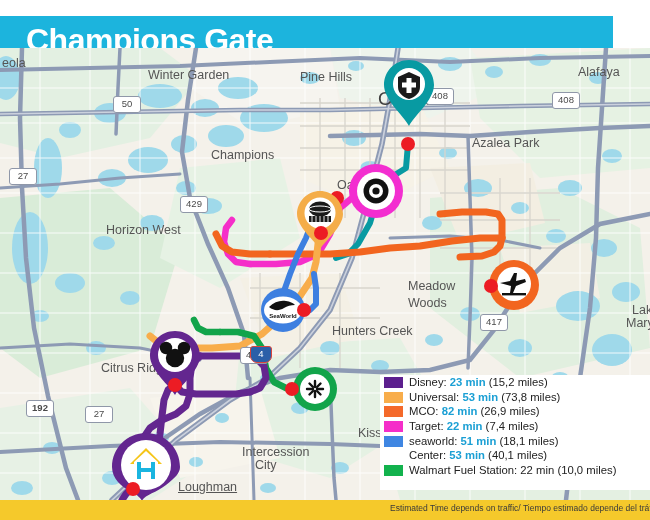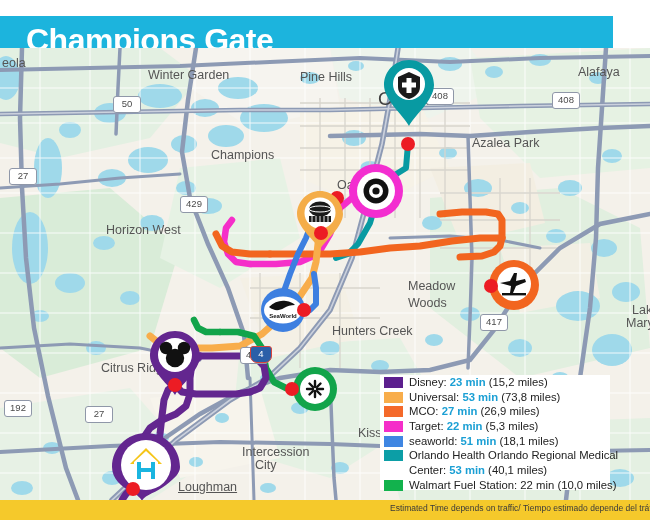--- a/index.html
+++ b/index.html
@@ -57,21 +57,21 @@
 
   
   .pin{position:absolute;}
   .dot{
     position:absolute;width:14px;height:14px;border-radius:50%;
     background:#ec1c24;
   }
 
   
   #legend{
-    position:absolute;left:380px;top:375px;width:230px;height:115px;
+    position:absolute;left:380px;top:375px;width:270px;height:115px;
     background:#ffffff;
   }
   .legend-row{
     display:flex;align-items:flex-start;
     margin:0 0 0.5px 0;height:14.2px;
   }
   .swatch{
     width:19px;height:11px;flex:0 0 19px;margin:2px 6px 0 4px;
   }
   .swatch.blank{background:transparent;}
@@ -289,21 +289,21 @@
 
     <div class="shield us" style="left:113px;top:48px;">50</div>
     <div class="shield us" style="left:426px;top:40px;">408</div>
     <div class="shield us" style="left:9px;top:120px;">27</div>
     <div class="shield us" style="left:180px;top:129px;margin-top:19px;">429</div>
     <div class="shield us" style="left:552px;top:44px;">408</div>
     <div class="shield us" style="left:480px;top:266px;">417</div>
     <div class="shield us" style="left:240px;top:299px;">417</div>
     <div class="shield i" style="left:250px;top:298px;">4</div>
     <div class="shield us" style="left:85px;top:358px;">27</div>
-    <div class="shield us" style="left:4px;top:352px;">192</div>
+    <div class="shield us" style="left:26px;top:352px;font-weight:bold;">192</div>
 
     <div class="pin" style="left:382px;top:10px;width:54px;height:70px;">
       <svg width="54" height="70" viewBox="0 0 54 70">
         <path d="M27,2 C13,2 2,13 2,27 C2,42 22,58 27,68 C32,58 52,42 52,27 C52,13 41,2 27,2 Z" fill="#089aa2"></path>
         <circle cx="27" cy="26" r="16" fill="#ffffff"></circle>
         <path d="M27,14 L38,19 L38,29 C38,35 33,39 27,41 C21,39 16,35 16,29 L16,19 Z" fill="#1a1a1a"></path>
         <rect x="24.5" y="20" width="5" height="15" fill="#ffffff"></rect>
         <rect x="20" y="24.5" width="14" height="5" fill="#ffffff"></rect>
       </svg>
     </div>
@@ -402,37 +402,33 @@
       <div class="legend-text"><span>Disney: </span><span class="hl">23 min</span><span> (15,2 miles)</span></div>
     </div>
 
     <div class="legend-row">
       <div class="swatch" style="background:#f8ad4b;"></div>
       <div class="legend-text"><span>Universal: </span><span class="hl">53 min</span><span> (73,8 miles)</span></div>
     </div>
 
     <div class="legend-row">
       <div class="swatch" style="background:#f4692a;"></div>
-      <div class="legend-text"><span>MCO: </span><span class="hl">27 min</span><span> (26,9 miles)</span></div>
+      <div class="legend-text"><span>MCO: </span><span class="hl">82 min</span><span> (26,9 miles)</span></div>
     </div>
 
     <div class="legend-row">
       <div class="swatch" style="background:#f52ec9;"></div>
-      <div class="legend-text"><span>Target: </span><span class="hl">22 min</span><span> (5,3 miles)</span></div>
+      <div class="legend-text"><span>Target: </span><span class="hl">22 min</span><span> (7,4 miles)</span></div>
     </div>
 
     <div class="legend-row">
       <div class="swatch" style="background:#3f86e2;"></div>
       <div class="legend-text"><span>seaworld: </span><span class="hl">51 min</span><span> (18,1 miles)</span></div>
     </div>
 
-    <div class="legend-row">
-      <div class="swatch" style="background:#0c9ea6;"></div>
-      <div class="legend-text"><span>Orlando Health Orlando Regional Medical</span></div>
-    </div>
 
     <div class="legend-row">
       <div class="swatch blank"></div>
       <div class="legend-text"><span>Center: </span><span class="hl">53 min</span><span> (40,1 miles)</span></div>
     </div>
 
     <div class="legend-row">
       <div class="swatch" style="background:#12b24d;"></div>
       <div class="legend-text"><span>Walmart Fuel Station: 22 min (10,0 miles)</span></div>
     </div>

